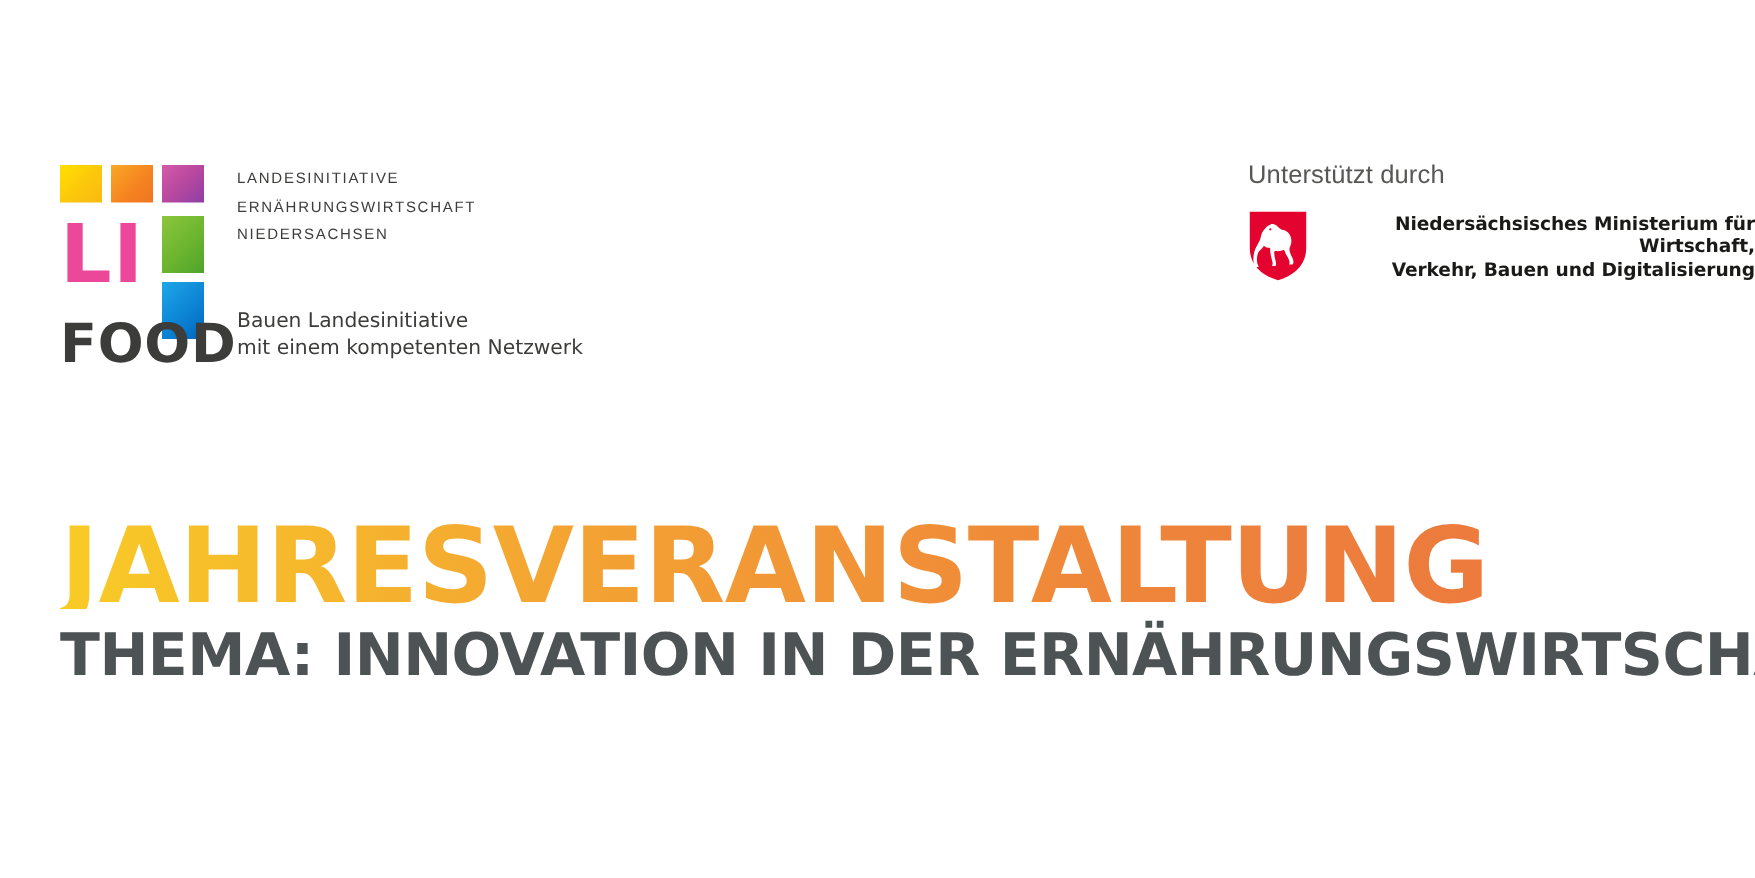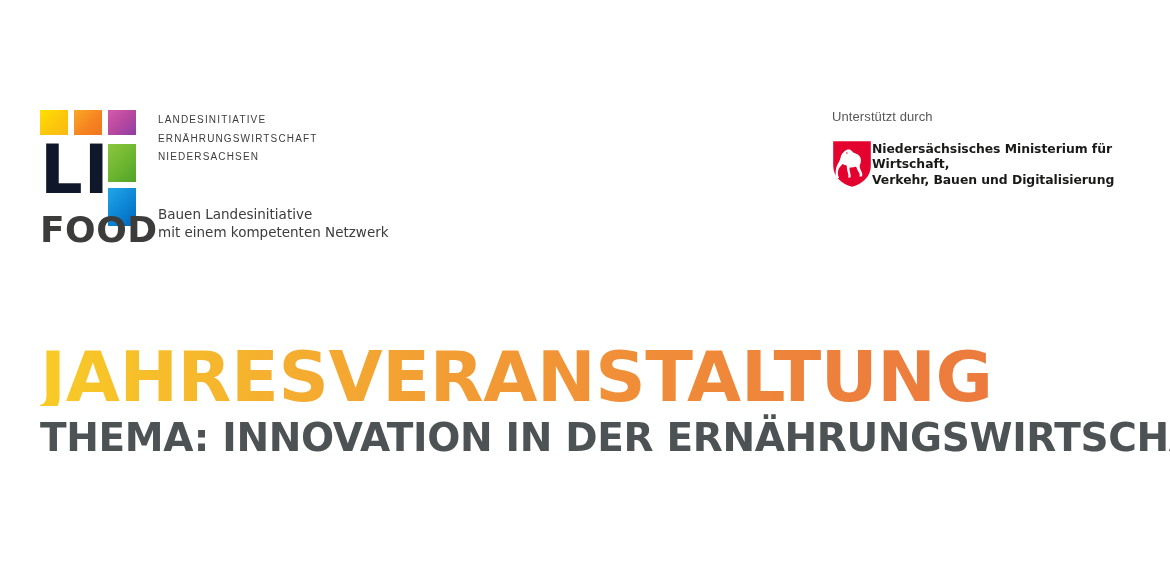--- a/index.html
+++ b/index.html
@@ -52,24 +52,24 @@
   .sq-purple  { left: 68px; top: 0px;  background: linear-gradient(135deg,#D45BAA 0%,#B8489F 50%,#8E3EA6 100%); }
   .sq-green   { left: 68px; top: 34px; background: linear-gradient(135deg,#8CC63E 0%,#6CB52F 55%,#4FA32A 100%); height: 38px; }
   .sq-blue    { left: 68px; top: 78px; background: linear-gradient(135deg,#1FA7E8 0%,#0C84D4 55%,#0065BD 100%); height: 38px; }
 
   .li-text {
     position: absolute;
     left: 0;
     top: 27px;
     font-family: "DejaVu Sans", sans-serif;
     font-weight: bold;
-    font-size: 67px;
+    font-size: 54px;
     line-height: 66px;
     letter-spacing: 1px;
-    color: #0f172a;
+    color: #ec4899;
   }
   .food-text {
     position: absolute;
     left: 0;
     top: 102px;
     font-family: "DejaVu Sans", sans-serif;
     font-weight: bold;
     font-size: 36px;
     line-height: 36px;
     letter-spacing: 0.5px;
@@ -98,43 +98,45 @@
   }
 
   
   .supporter {
     position: absolute;
     left: 832px;
     top: 110px;
   }
   .supporter-label {
     font-family: "Liberation Sans", sans-serif;
-    font-size: 13px;
+    font-size: 17px;
     line-height: 14px;
     color: #575756;
     letter-spacing: 0.1px;
     margin-bottom: 16px;
   }
   .ministry-row {
     display: flex;
     align-items: center;
   }
   .crest {
     flex: 0 0 auto;
     width: 40px;
     height: 48px;
   }
   .ministry-name {
+    margin-left: 11px;
     font-family: "DejaVu Sans", sans-serif;
     font-weight: bold;
     font-size: 12.4px;
     line-height: 15.5px;
     color: #1A1A18;
     white-space: pre-line;
     letter-spacing: -0.05px;
+    text-align: right;
   }
 
   
   .hero {
     position: absolute;
     left: 40px;
     top: 348px;
     width: 1100px;
   }
   .hero-title {

